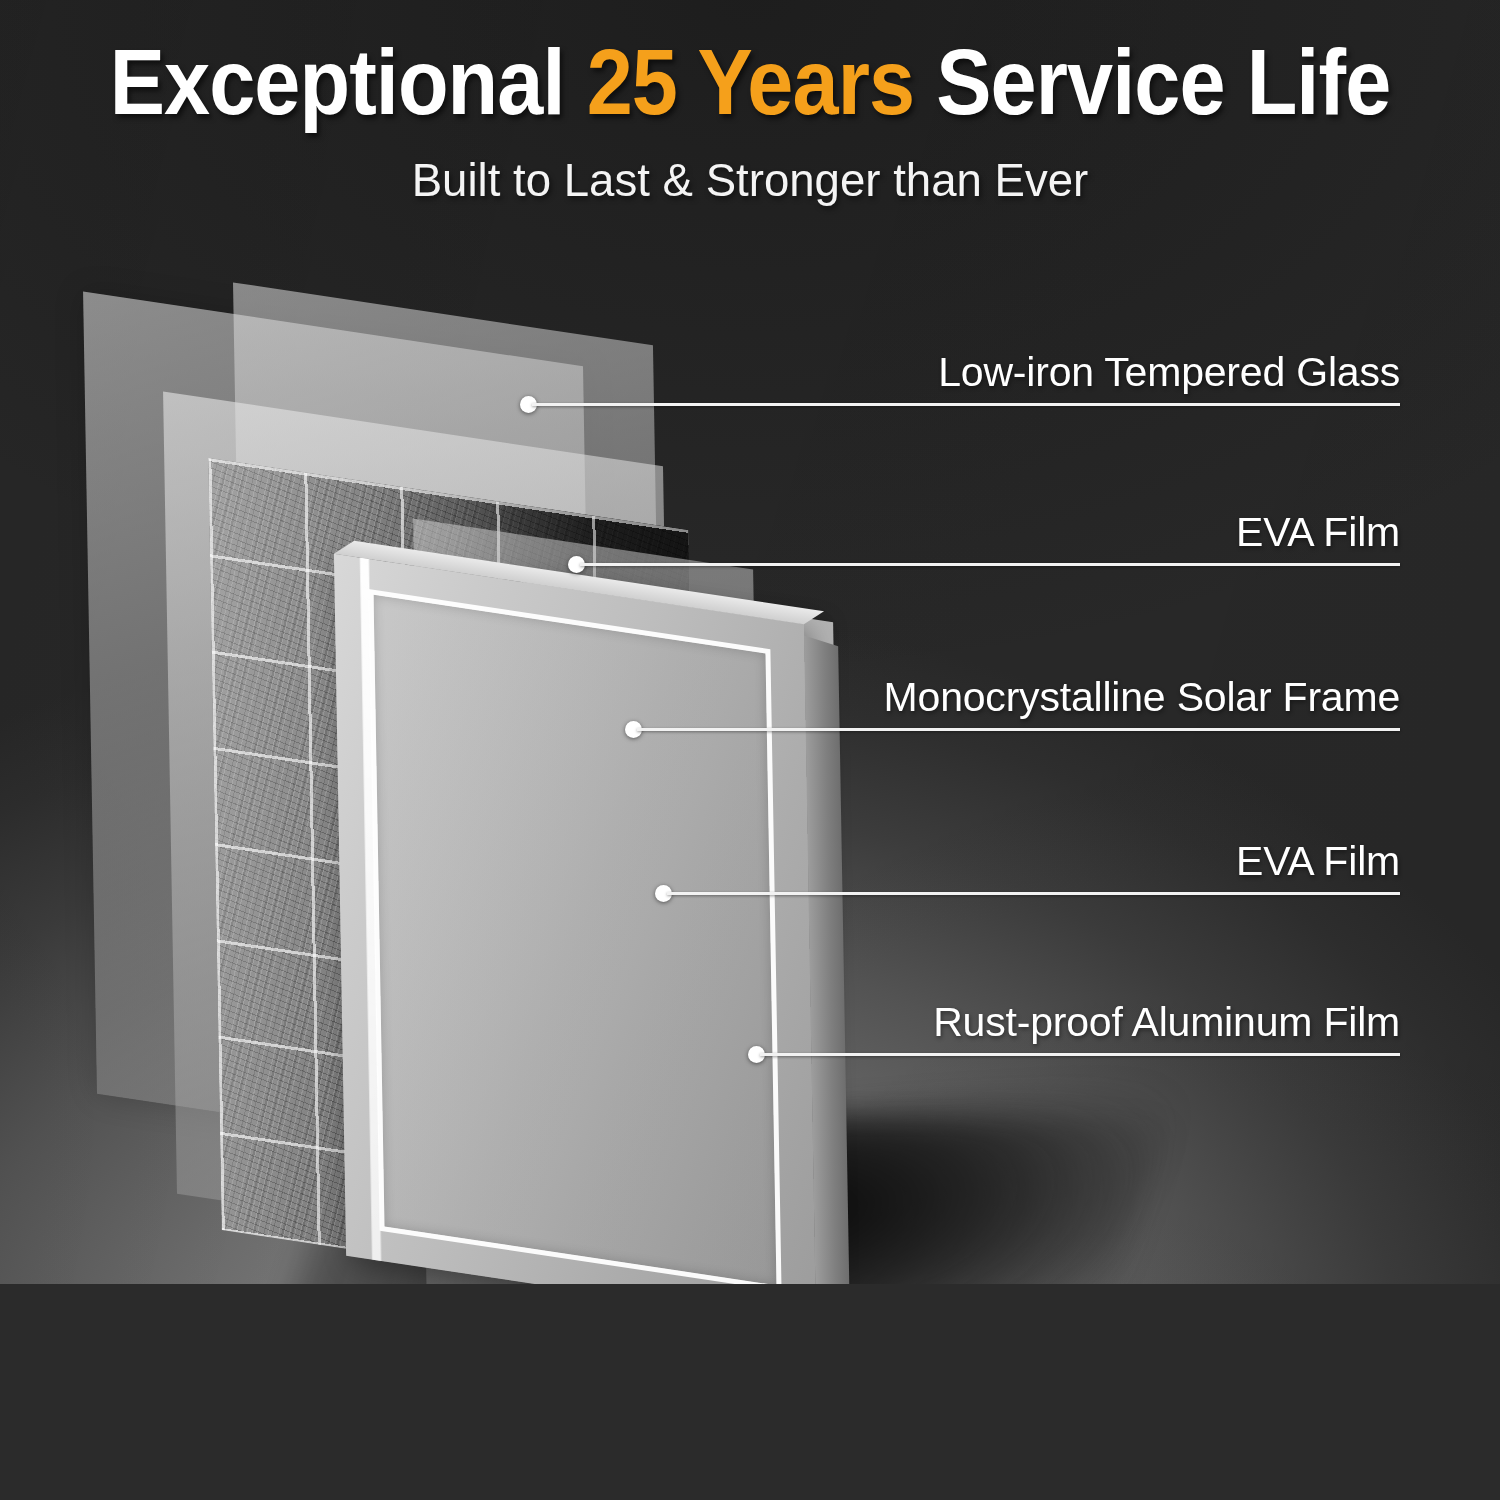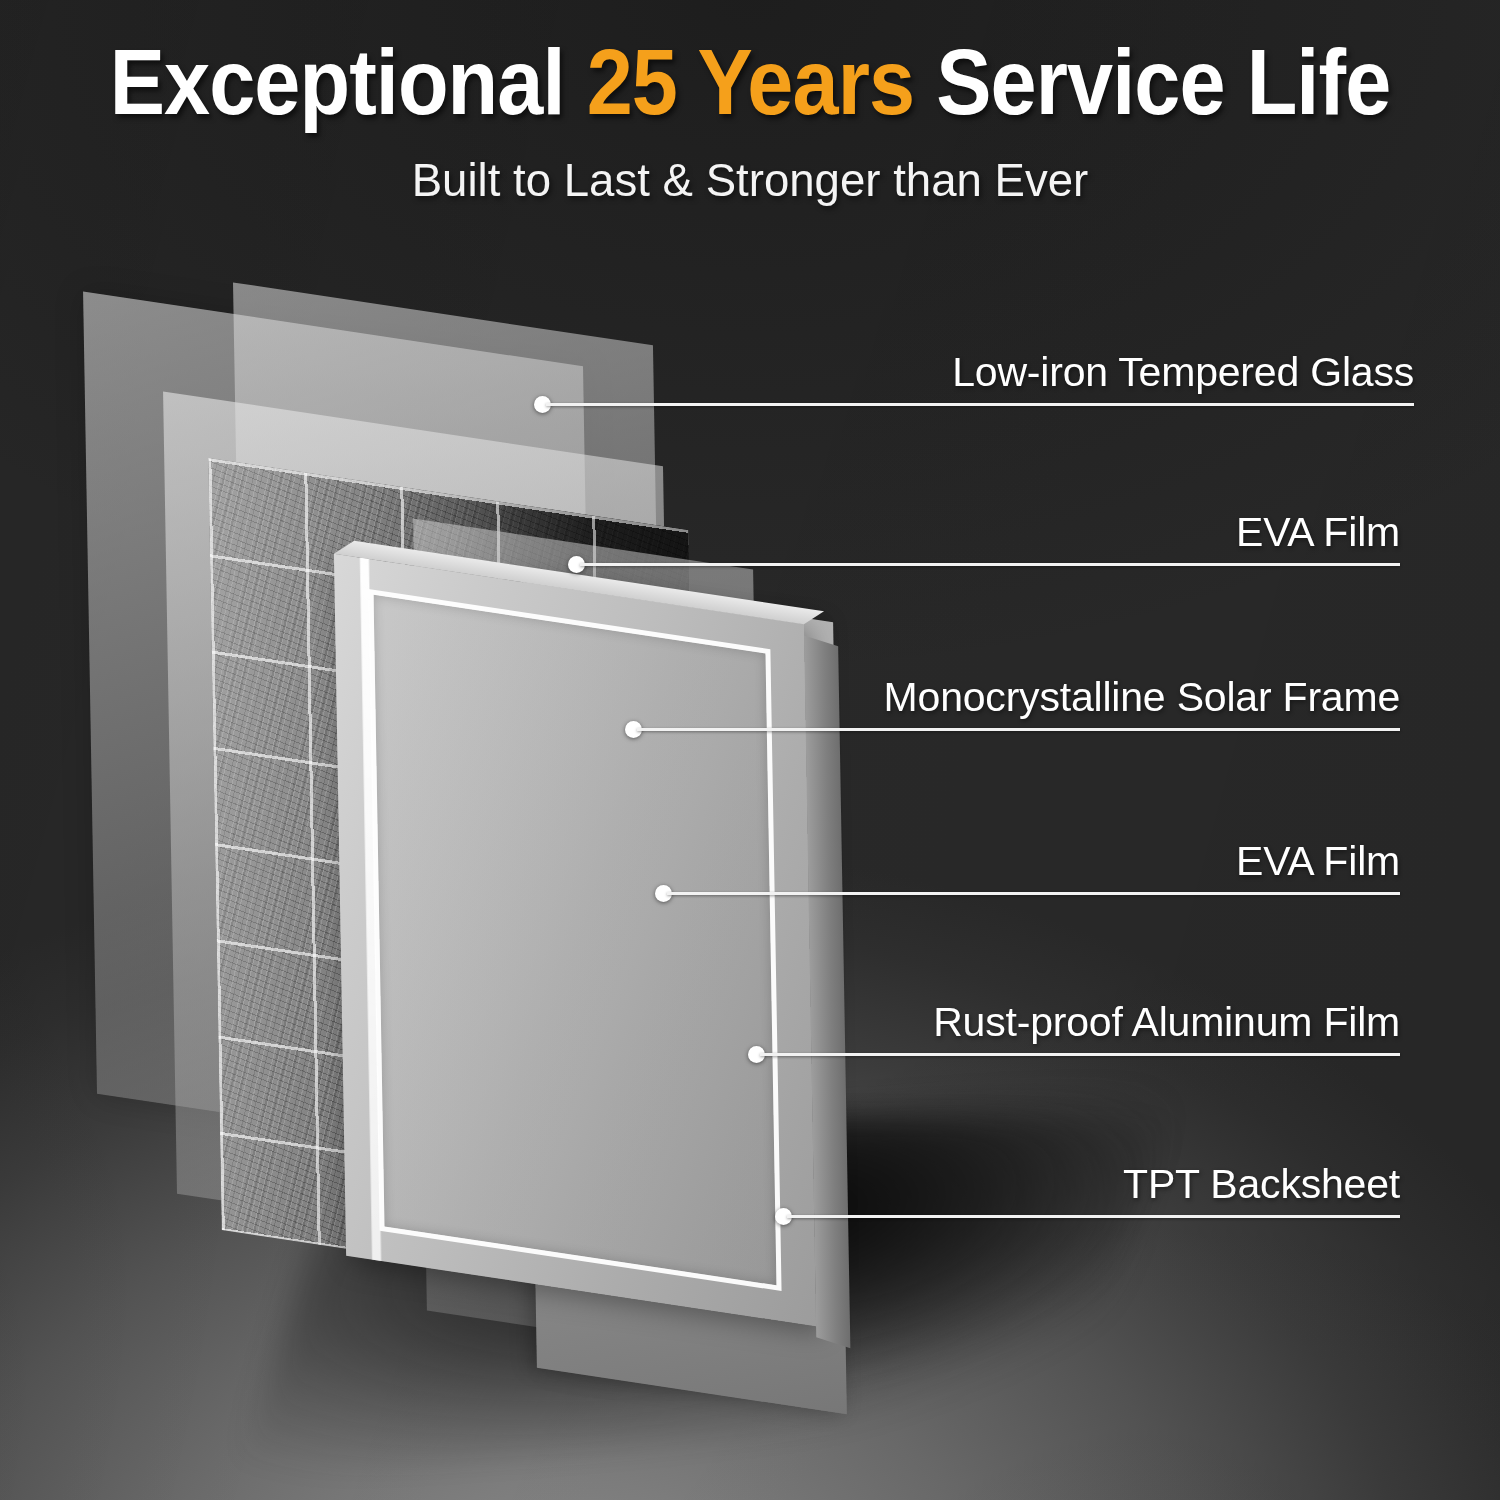--- a/index.html
+++ b/index.html
@@ -3,21 +3,21 @@
 <meta charset="utf-8">
 <style>
   html, body {
     margin: 0;
     padding: 0;
     background: #2b2b2b;
   }
   #stage {
     position: relative;
     width: 1500px;
-    height: 1500px;
+    height: 1284px;
     overflow: hidden;
     font-family: "Liberation Sans", sans-serif;
     background: #0c4a6e;
   }
 
   
   .bg-base {
     position: absolute;
     inset: 0;
     background:
@@ -311,21 +311,21 @@
     <div class="layer frame-body">
       <div class="frame-rail-right"></div>
       <div class="frame-top-bevel"></div>
       <div class="frame-aperture"></div>
       <div class="frame-inner"></div>
       <div class="frame-highlight"></div>
     </div>
 
   </div>
 
-  <div class="callout" style="left:534px; top:318px; width:880px; height:88px;">
+  <div class="callout" style="left:520px; top:318px; width:880px; height:88px;">
     <div class="c-dot"></div>
     <div class="c-rule"></div>
     <div class="c-label">Low-iron Tempered Glass</div>
   </div>
 
   <div class="callout" style="left:568px; top:478px; width:832px; height:88px;">
     <div class="c-dot"></div>
     <div class="c-rule"></div>
     <div class="c-label">EVA Film</div>
   </div>
@@ -341,19 +341,14 @@
     <div class="c-rule"></div>
     <div class="c-label">EVA Film</div>
   </div>
 
   <div class="callout" style="left:748px; top:968px; width:652px; height:88px;">
     <div class="c-dot"></div>
     <div class="c-rule"></div>
     <div class="c-label">Rust-proof Aluminum Film</div>
   </div>
 
-  <div class="callout" style="left:775px; top:1130px; width:625px; height:88px;">
-    <div class="c-dot"></div>
-    <div class="c-rule"></div>
-    <div class="c-label">TPT Backsheet</div>
-  </div>
 
 </div>
 
 </body></html>

